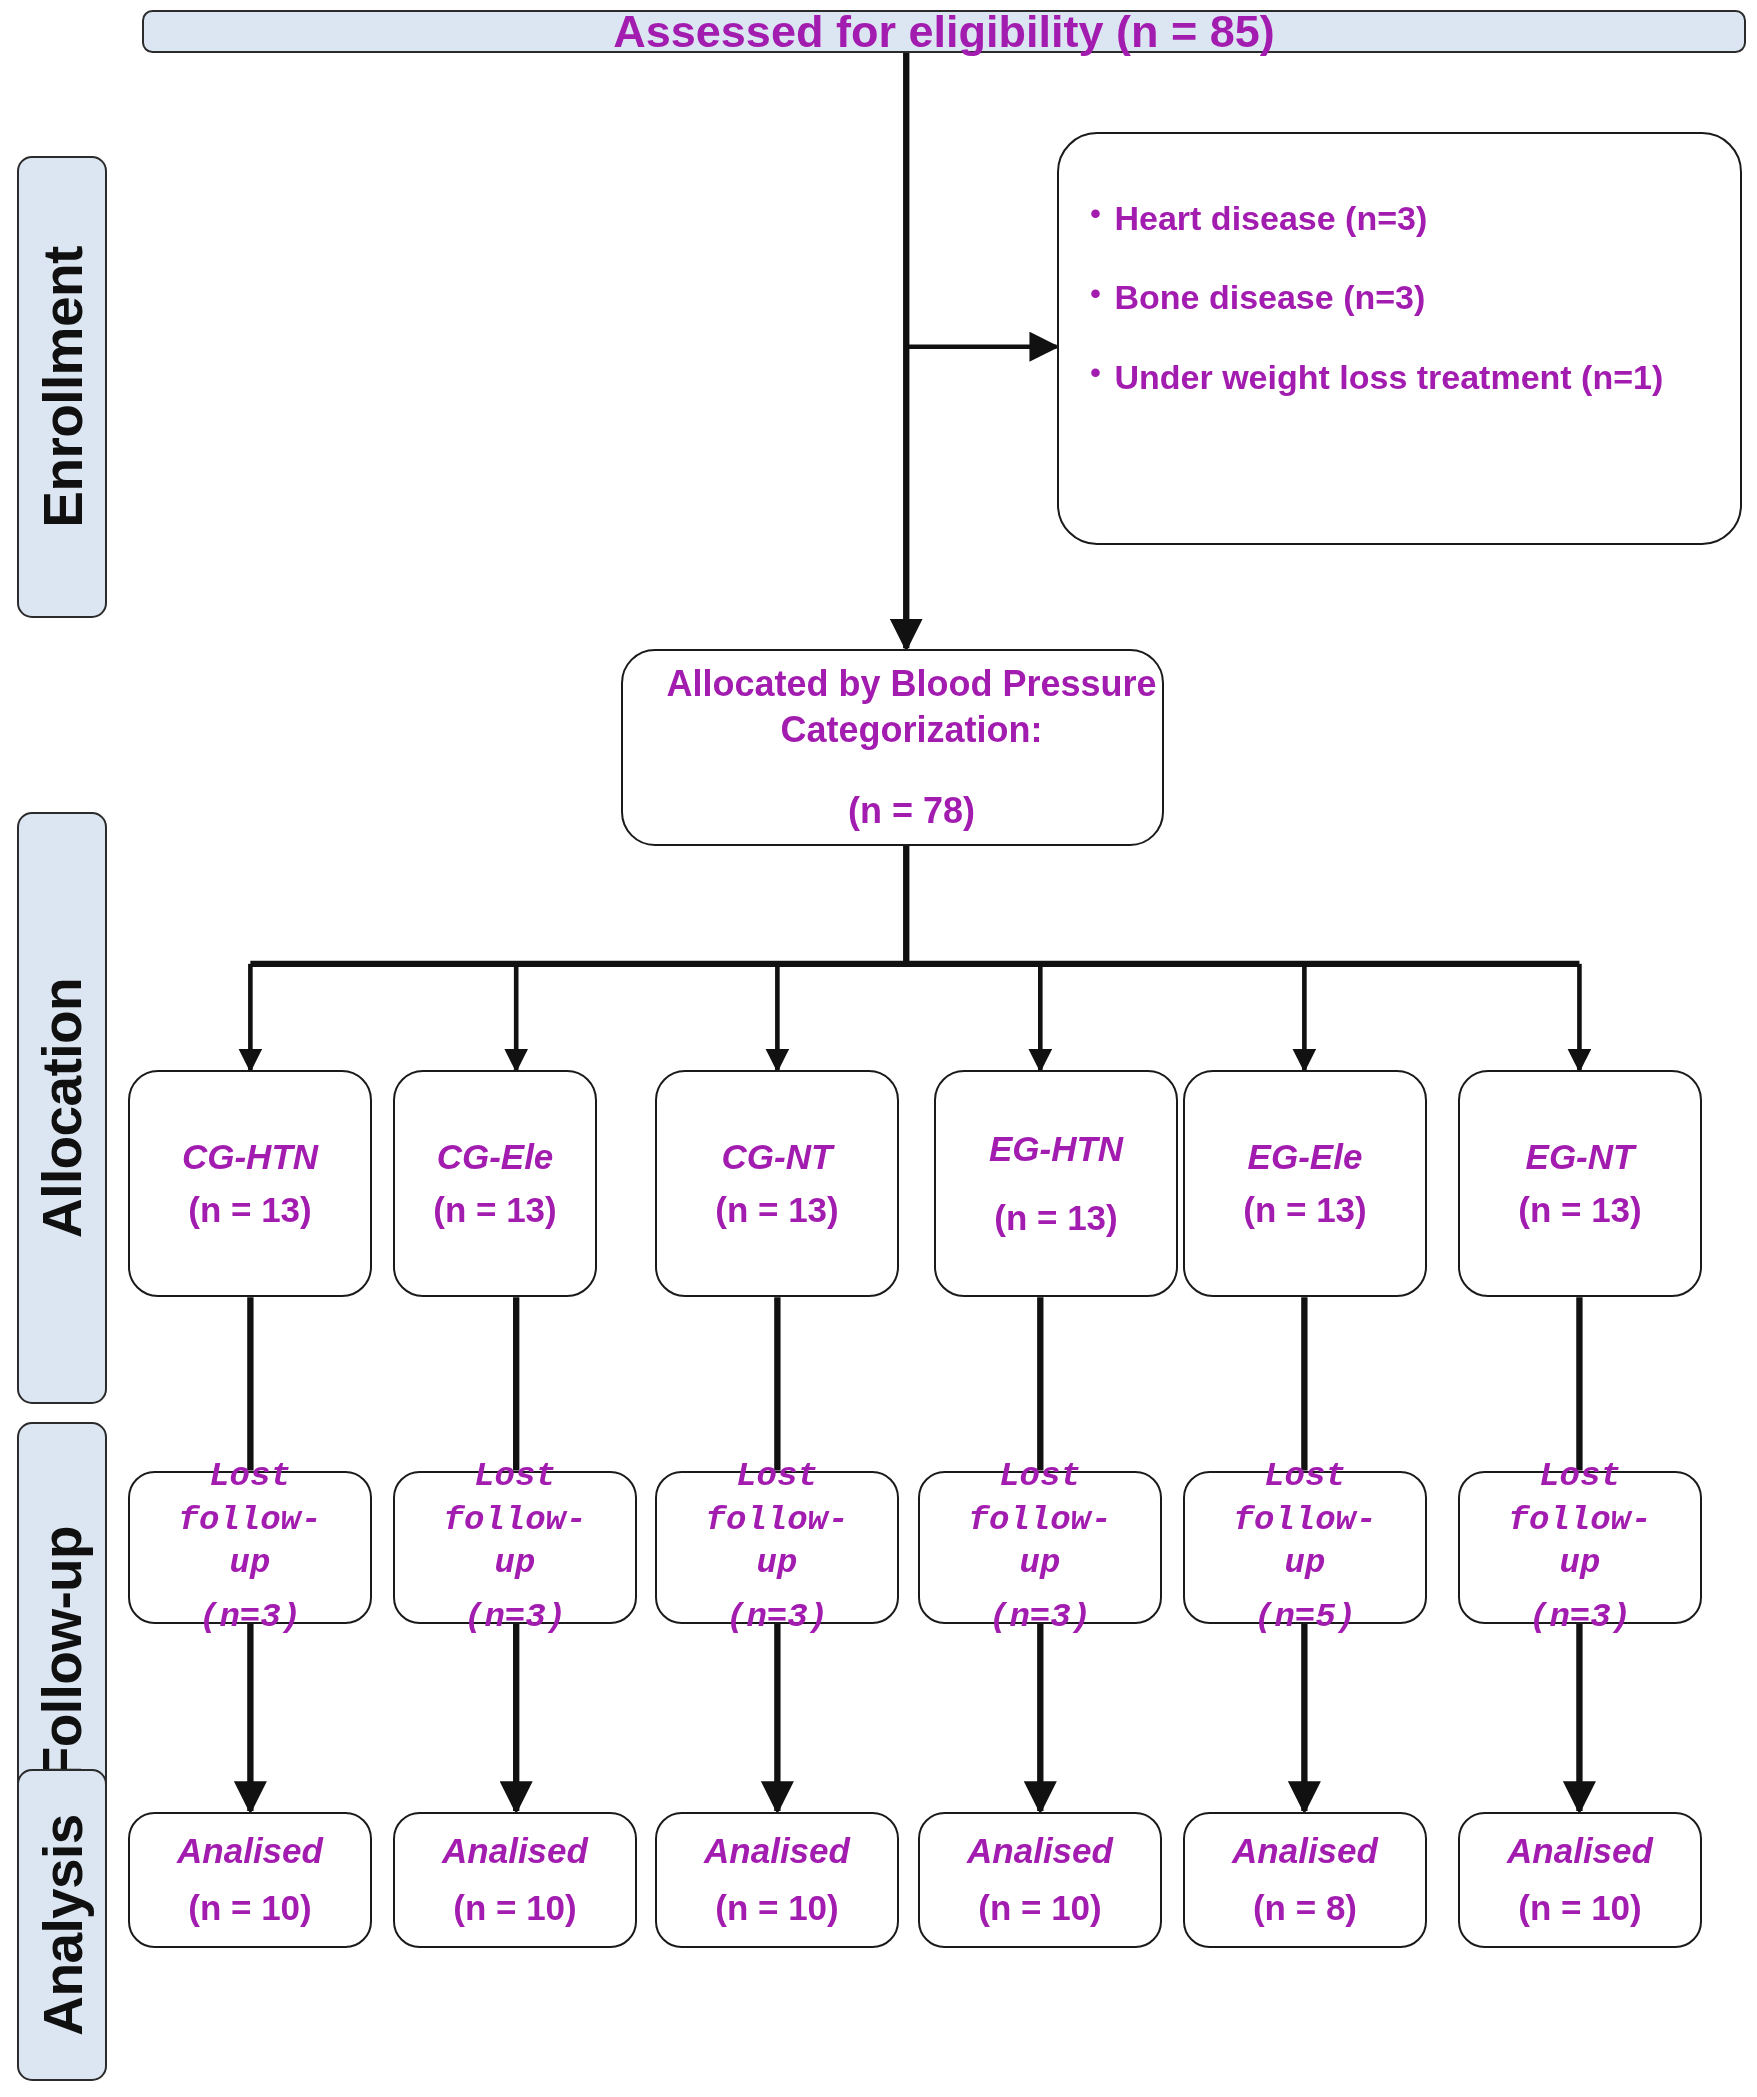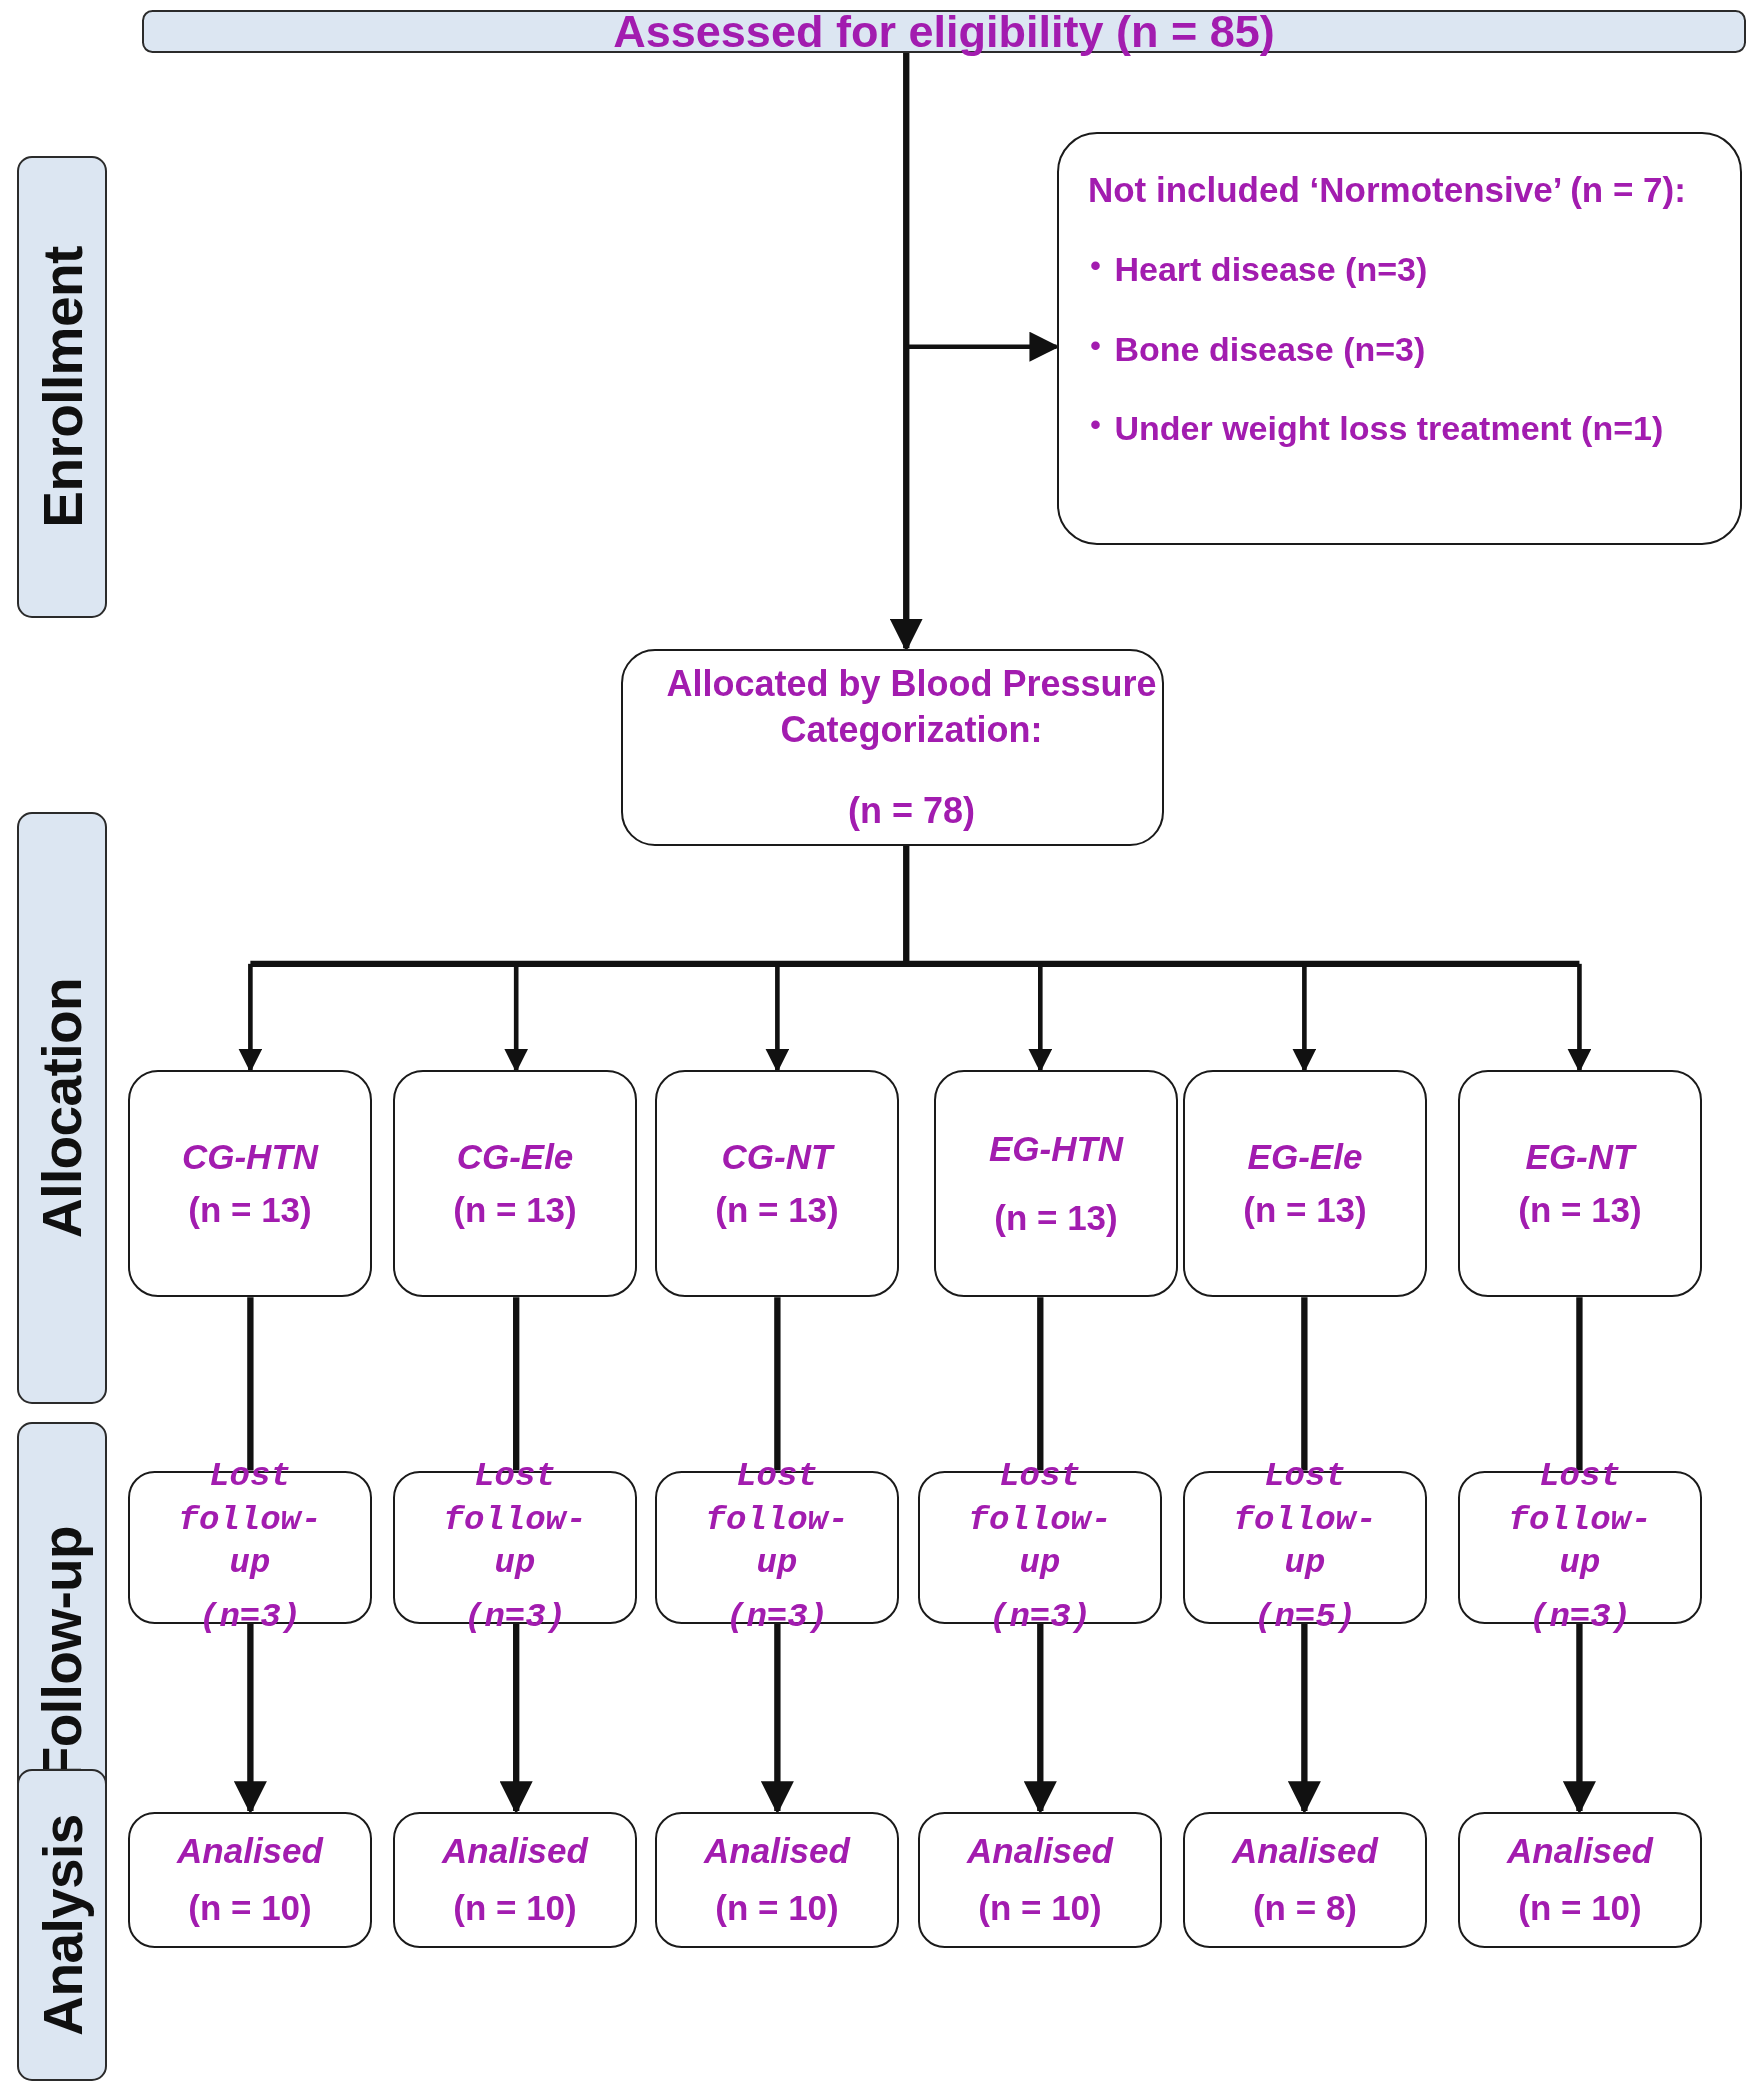--- a/index.html
+++ b/index.html
@@ -214,39 +214,38 @@
 
   <div class="stage" style="left:17.3px; top:1769px; width:90px; height:312px;">
     <span class="stage-text">Analysis</span>
   </div>
 
   <div class="box banner" style="left:142px; top:10.4px; width:1604px; height:43px;">
     <span>Assessed for eligibility (n = 85)</span>
   </div>
 
   <div class="box excl" style="left:1057px; top:132px; width:685px; height:413px;">
-    <div class="excl-title">Not included ‘Normotensive’ (n = 7):</div>
     <ul>
       <li>Heart disease (n=3)</li>
       <li>Bone disease (n=3)</li>
       <li>Under weight loss treatment (n=1)</li>
     </ul>
   </div>
 
   <div class="box alloc" style="left:621px; top:649px; width:543px; height:197px;">
     <span>Allocated by Blood Pressure</span>
     <span>Categorization:</span>
     <span class="alloc-n">(n = 78)</span>
   </div>
 
   <div class="box grp" style="left:128px; top:1070px; width:244px; height:227px;">
     <span>CG-HTN</span>
     <span class="n">(n = 13)</span>
   </div>
-  <div class="box grp" style="left:393px; top:1070px; width:244px; height:227px;">
+  <div class="box grp" style="left:393px; top:1070px; width:204px; height:227px;">
     <span>CG-Ele</span>
     <span class="n">(n = 13)</span>
   </div>
   <div class="box grp" style="left:655px; top:1070px; width:244px; height:227px;">
     <span>CG-NT</span>
     <span class="n">(n = 13)</span>
   </div>
   <div class="box grp" style="left:934px; top:1070px; width:244px; height:227px;gap:16px;">
     <span>EG-HTN</span>
     <span class="n">(n = 13)</span>

